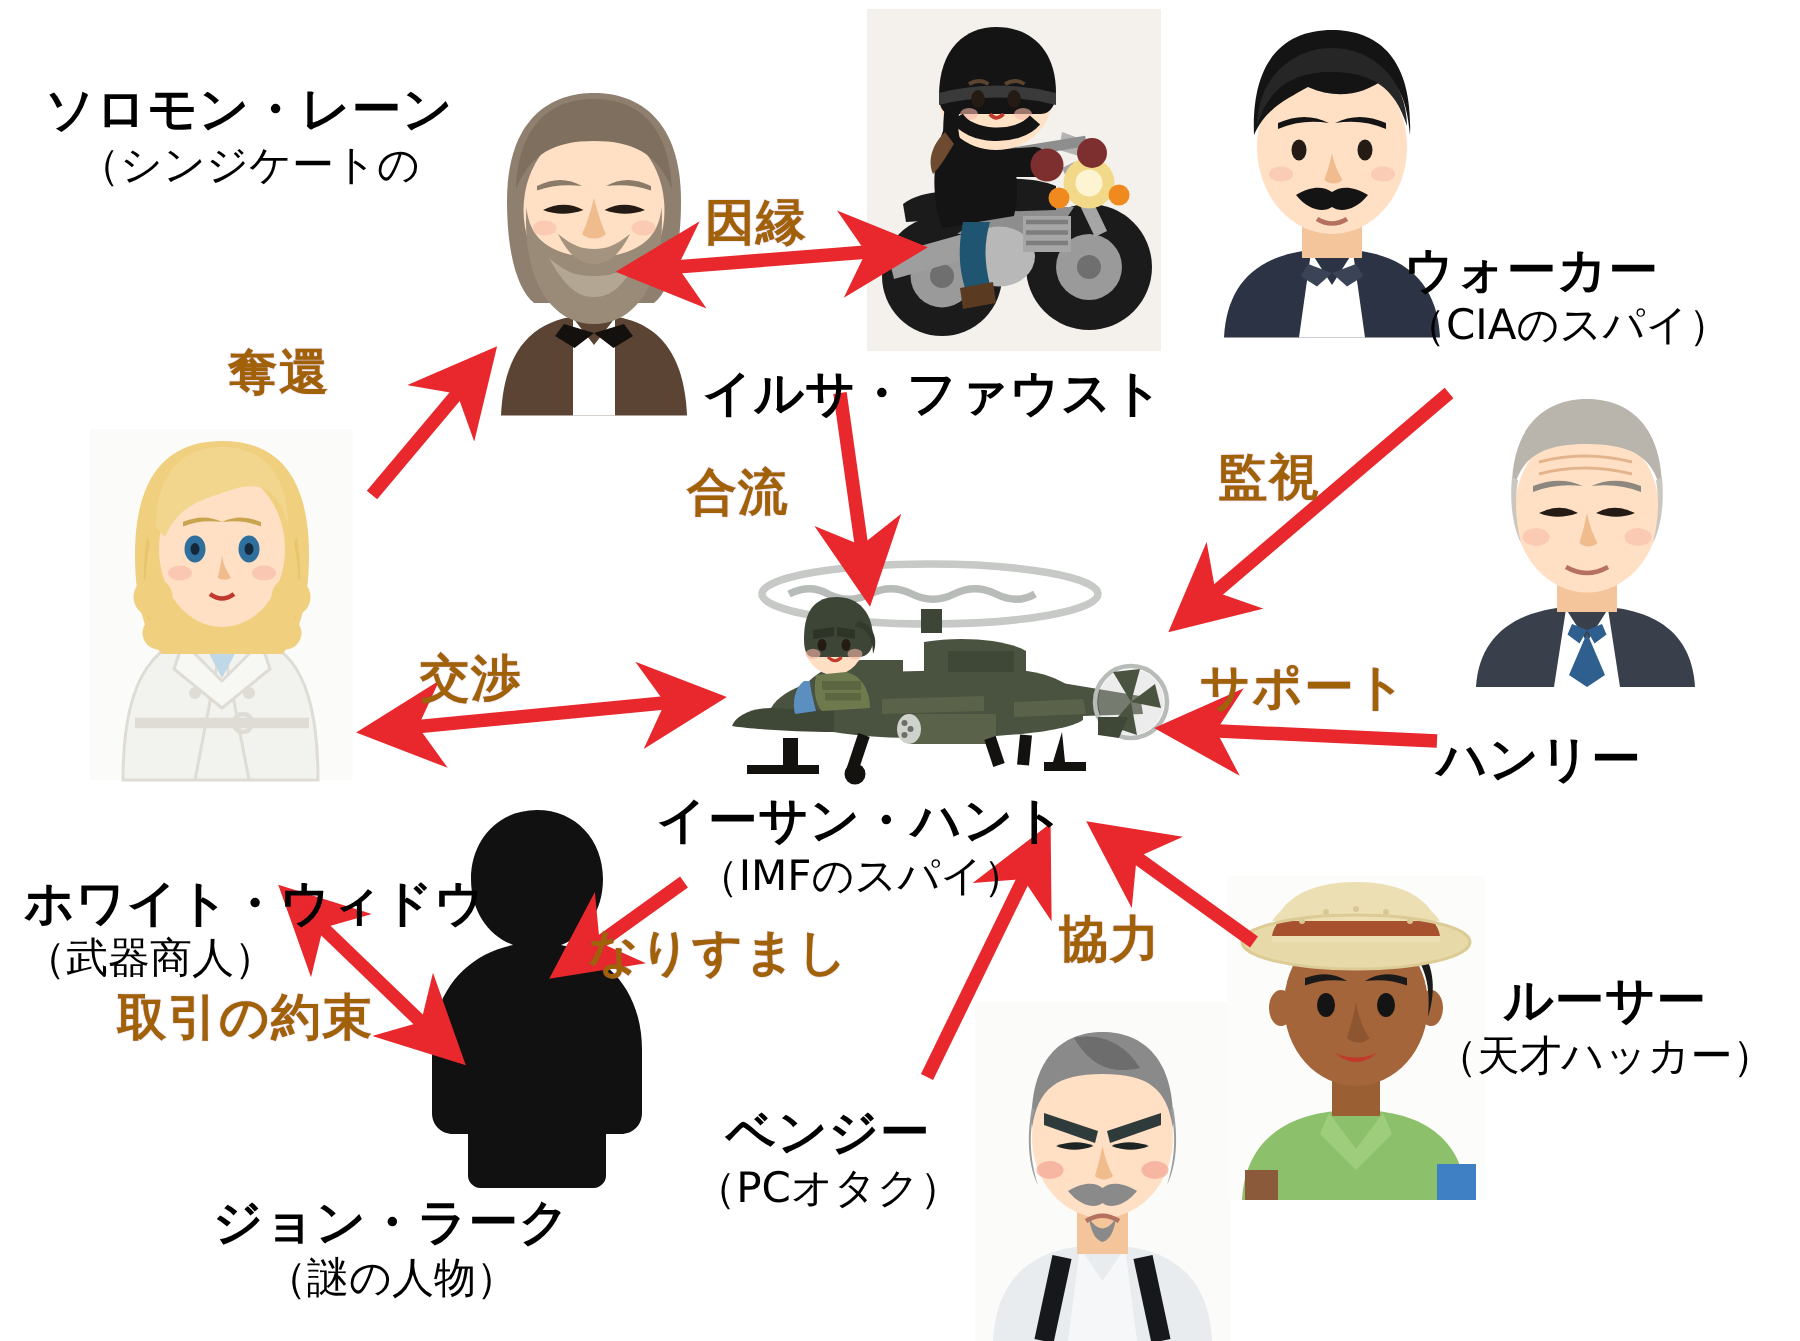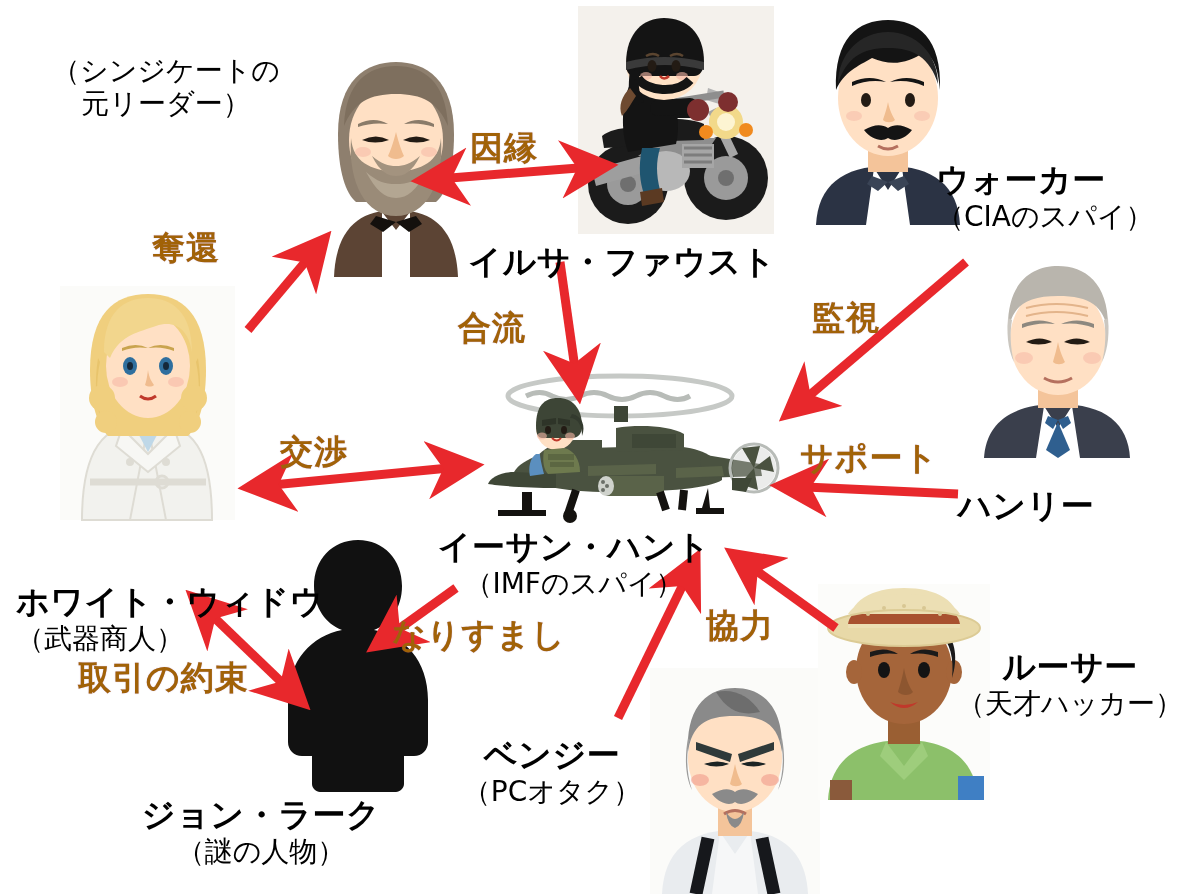--- a/index.html
+++ b/index.html
@@ -418,22 +418,22 @@
     <line x1="456" y1="588" x2="378" y2="644" stroke="#e8282c" stroke-width="9" marker-end="url(#ah)"></line>
 
     <line x1="300" y1="700" x2="196" y2="600" stroke="#e8282c" stroke-width="9" marker-start="url(#ah)" marker-end="url(#ah)"></line>
 
     <line x1="618" y1="718" x2="694" y2="562" stroke="#e8282c" stroke-width="9" marker-end="url(#ah)"></line>
 
     <line x1="836" y1="628" x2="736" y2="556" stroke="#e8282c" stroke-width="9" marker-end="url(#ah)"></line>
   </svg>
 
   <div class="name-label center" style="left:16px;top:54px;width:300px;">
+    <span class="nm">ソロモン・レーン</span>
     <span class="rl">（シンジケートの</span>
-    <span class="rl">元リーダー）</span>
   </div>
 
   <div class="name-label center" style="left:452px;top:243px;width:340px;">
     <span class="nm">イルサ・ファウスト</span>
   </div>
 
   <div class="name-label left" style="left:936px;top:126px;width:260px;">
     <span class="nm">ウォーカー</span>
     <span class="rl">（CIAのスパイ）</span>
   </div>

